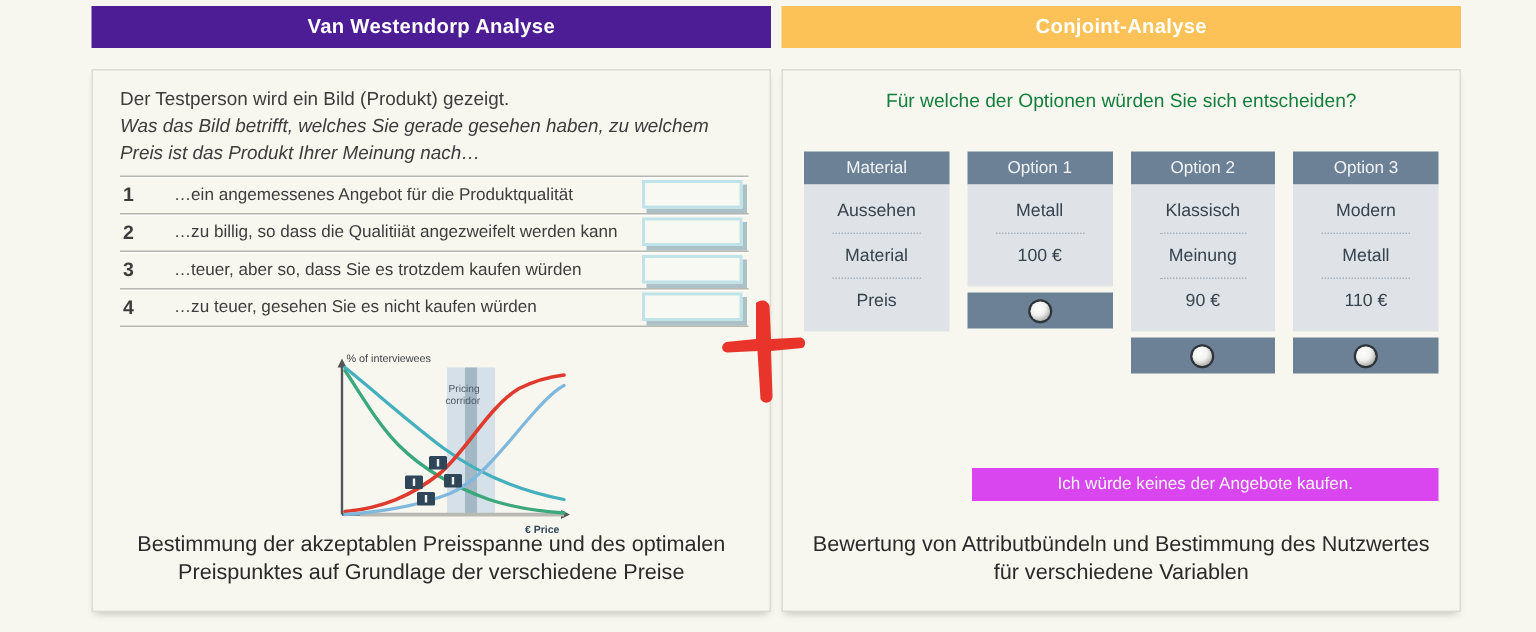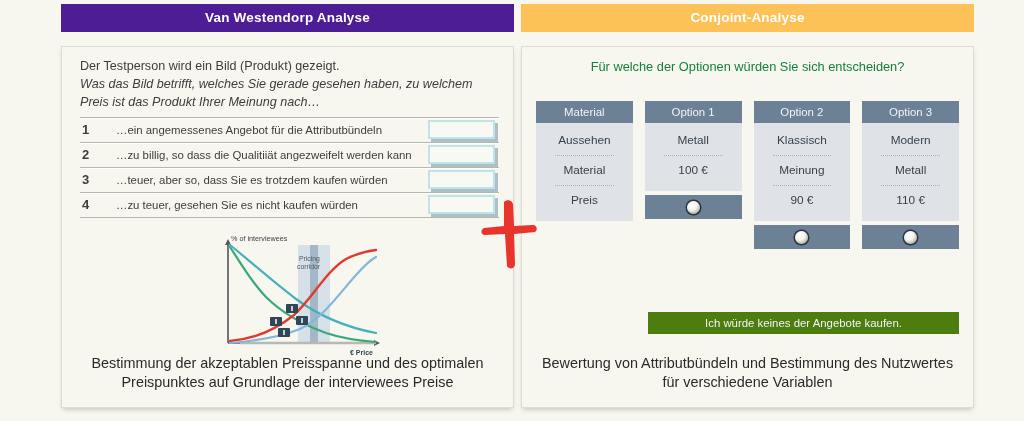--- a/index.html
+++ b/index.html
@@ -188,21 +188,21 @@
     box-shadow: 0 0 0 1.5px #2d3338, 0 1px 1px rgba(0,0,0,.35);
   }
 
   .none-btn {
     position: absolute;
     left: 126px;
     right: 14px;
     top: 265px;
     height: 22px;
     line-height: 22px;
-    background: #4d7c0f;
+    background: #d946ef;
     color: #f1f4f7;
     font-size: 11.4px;
     text-align: center;
   }
 
   
   .plus {
     position: absolute;
     left: 478px;
     top: 196px;
@@ -224,21 +224,21 @@
 
       <div class="intro">
         <div class="l1">Der Testperson wird ein Bild (Produkt) gezeigt.</div>
         <div class="l2">Was das Bild betrifft, welches Sie gerade gesehen haben, zu welchem Preis ist das Produkt Ihrer Meinung nach…</div>
       </div>
 
       <div class="qlist">
 
         <div class="qrow">
           <span class="qnum">1</span>
-          <span class="qtext">…ein angemessenes Angebot für die Attributbündeln</span>
+          <span class="qtext">…ein angemessenes Angebot für die Produktqualität</span>
           <div class="qbox"></div>
         </div>
 
         <div class="qrow">
           <span class="qnum">2</span>
           <span class="qtext">…zu billig, so dass die Qualitiiät angezweifelt werden kann</span>
           <div class="qbox"></div>
         </div>
 
         <div class="qrow">
@@ -290,21 +290,21 @@
             <rect x="101.2" y="85" width="1.6" height="5"></rect>
           </g>
 
           <text x="31" y="8" font-family="Liberation Sans, sans-serif" font-size="7.2" fill="#3f4146">% of interviewees</text>
           <text x="150" y="122" font-family="Liberation Sans, sans-serif" font-size="7" font-weight="bold" fill="#2f4558">€ Price</text>
           <text x="99" y="28" font-family="Liberation Sans, sans-serif" font-size="6.8" fill="#4d5a66">Pricing</text>
           <text x="97" y="36" font-family="Liberation Sans, sans-serif" font-size="6.8" fill="#4d5a66">corridor</text>
         </svg>
       </div>
 
-      <div class="caption">Bestimmung der akzeptablen Preisspanne und des optimalen Preispunktes auf Grundlage der interviewees Preise</div>
+      <div class="caption">Bestimmung der akzeptablen Preisspanne und des optimalen Preispunktes auf Grundlage der verschiedene Preise</div>
     </div>
   </div>
 
   <div class="plus">
     <svg width="62" height="78" viewBox="0 0 62 78" xmlns="http://www.w3.org/2000/svg">
       <path d="M26,6 C29,3 34,4 35,8 L36,30 L55,29 C59,29 60,34 57,36 L36,38 L37,68 C37,73 31,74 29,70 L27,38 L7,39 C3,39 2,34 6,32 L26,30 Z" fill="#e8342a"></path>
     </svg>
   </div>
 
   <div class="panel panel-right">

